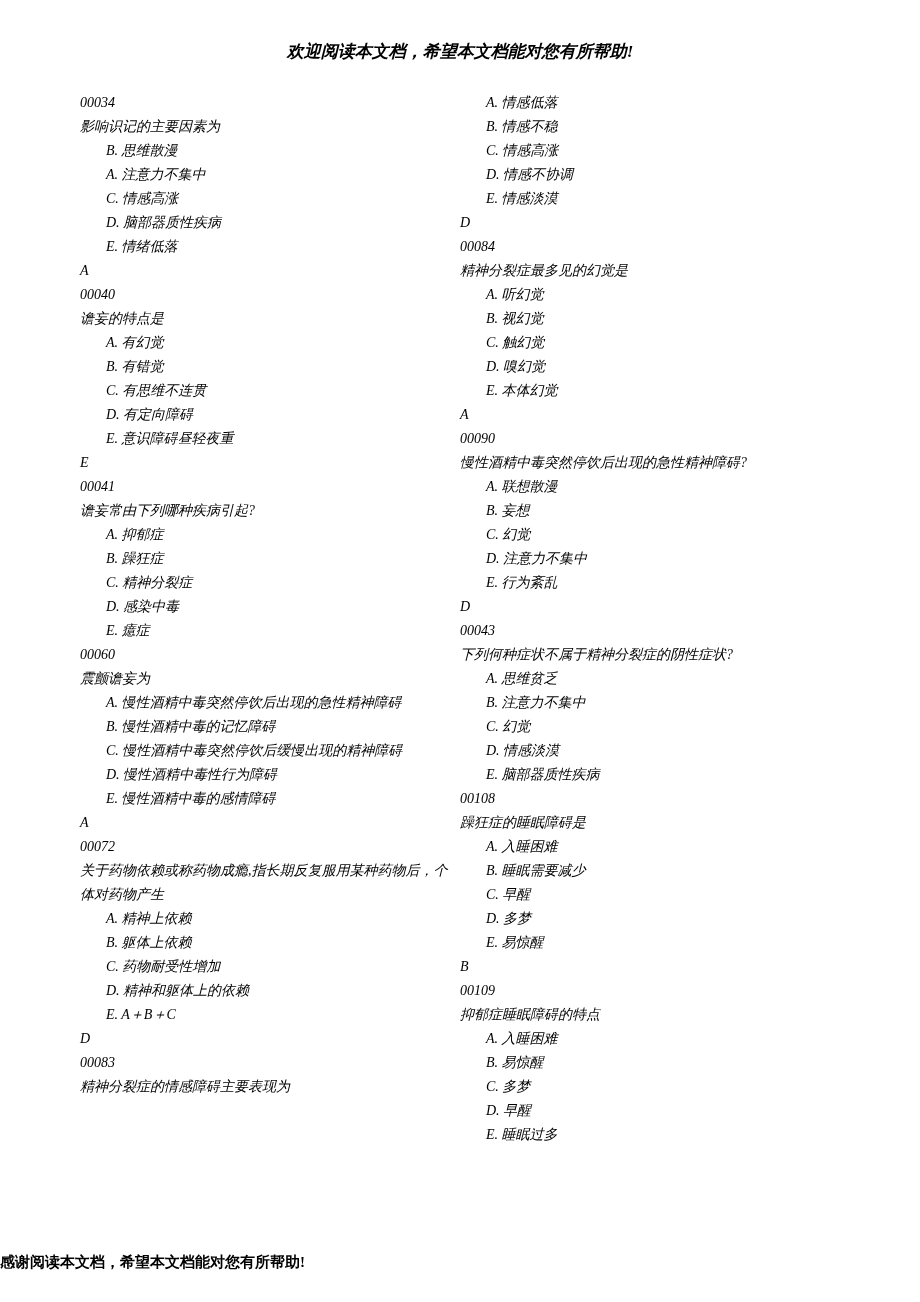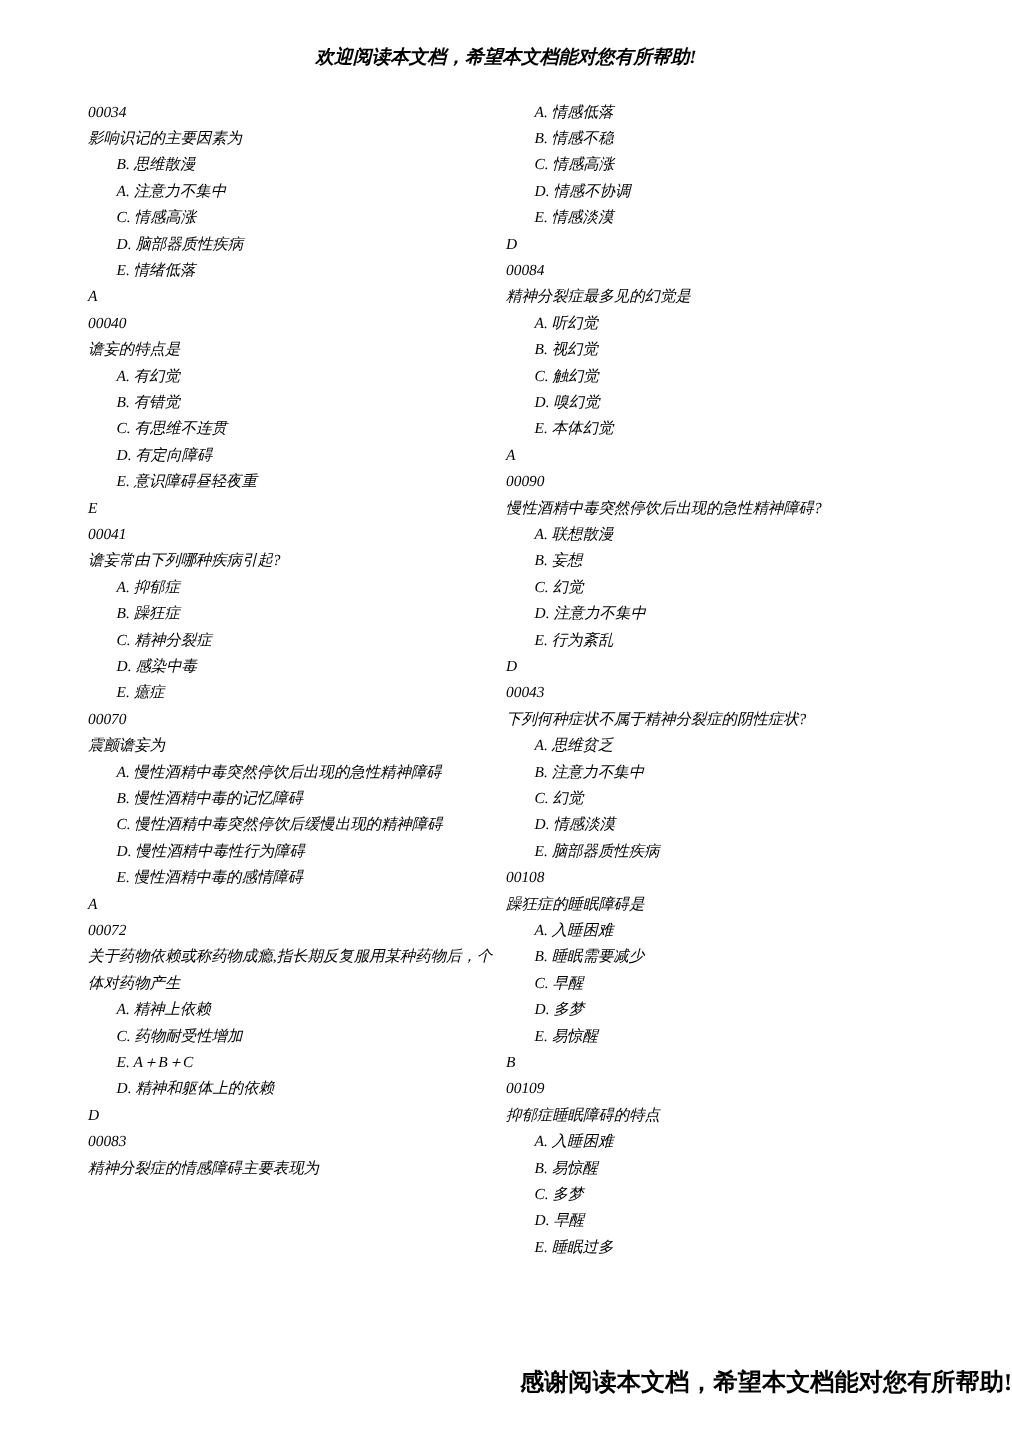--- a/index.html
+++ b/index.html
@@ -38,22 +38,22 @@
   }
   .opt {
     padding-left: 26px;
   }
   .ans {
   }
   .footer {
     position: absolute;
     bottom: 30px;
     width: 100%;
-    text-align: right;
-    font-size: 22px;
+    text-align: left;
+    font-size: 15px;
     font-weight: bold;
     color: #000;
   }
 </style>
 </head>
 <body>
 
 <div class="page">
   <div class="header">欢迎阅读本文档，希望本文档能对您有所帮助!</div>
 
@@ -78,35 +78,36 @@
       <div class="ans">E</div>
 
       <div class="q-id">00041</div>
       <div class="q-text">谵妄常由下列哪种疾病引起?</div>
       <div class="opt">A.  抑郁症</div>
       <div class="opt">B.  躁狂症</div>
       <div class="opt">C.  精神分裂症</div>
       <div class="opt">D.  感染中毒</div>
       <div class="opt">E.  癔症</div>
 
-      <div class="q-id">00070</div>
+      <div class="q-id">00060</div>
       <div class="q-text">震颤谵妄为</div>
       <div class="opt" style="padding-left:26px;text-indent:0;">A.  慢性酒精中毒突然停饮后出现的急性精神障碍</div>
       <div class="opt">B.  慢性酒精中毒的记忆障碍</div>
       <div class="opt" style="padding-left:26px;text-indent:0;">C.  慢性酒精中毒突然停饮后缓慢出现的精神障碍</div>
       <div class="opt">D.  慢性酒精中毒性行为障碍</div>
       <div class="opt">E.  慢性酒精中毒的感情障碍</div>
       <div class="ans">A</div>
 
       <div class="q-id">00072</div>
       <div class="q-text">关于药物依赖或称药物成瘾,指长期反复服用某种药物后，个体对药物产生</div>
       <div class="opt">A.  精神上依赖</div>
+      <div class="opt">B.  躯体上依赖</div>
       <div class="opt">C.  药物耐受性增加</div>
+      <div class="opt">D.  精神和躯体上的依赖</div>
       <div class="opt">E.  A＋B＋C</div>
-      <div class="opt">D.  精神和躯体上的依赖</div>
       <div class="ans">D</div>
 
       <div class="q-id">00083</div>
       <div class="q-text">精神分裂症的情感障碍主要表现为</div>
     </div>
 
     <div class="col">
       <div class="opt">A.  情感低落</div>
       <div class="opt">B.  情感不稳</div>
       <div class="opt">C.  情感高涨</div>

